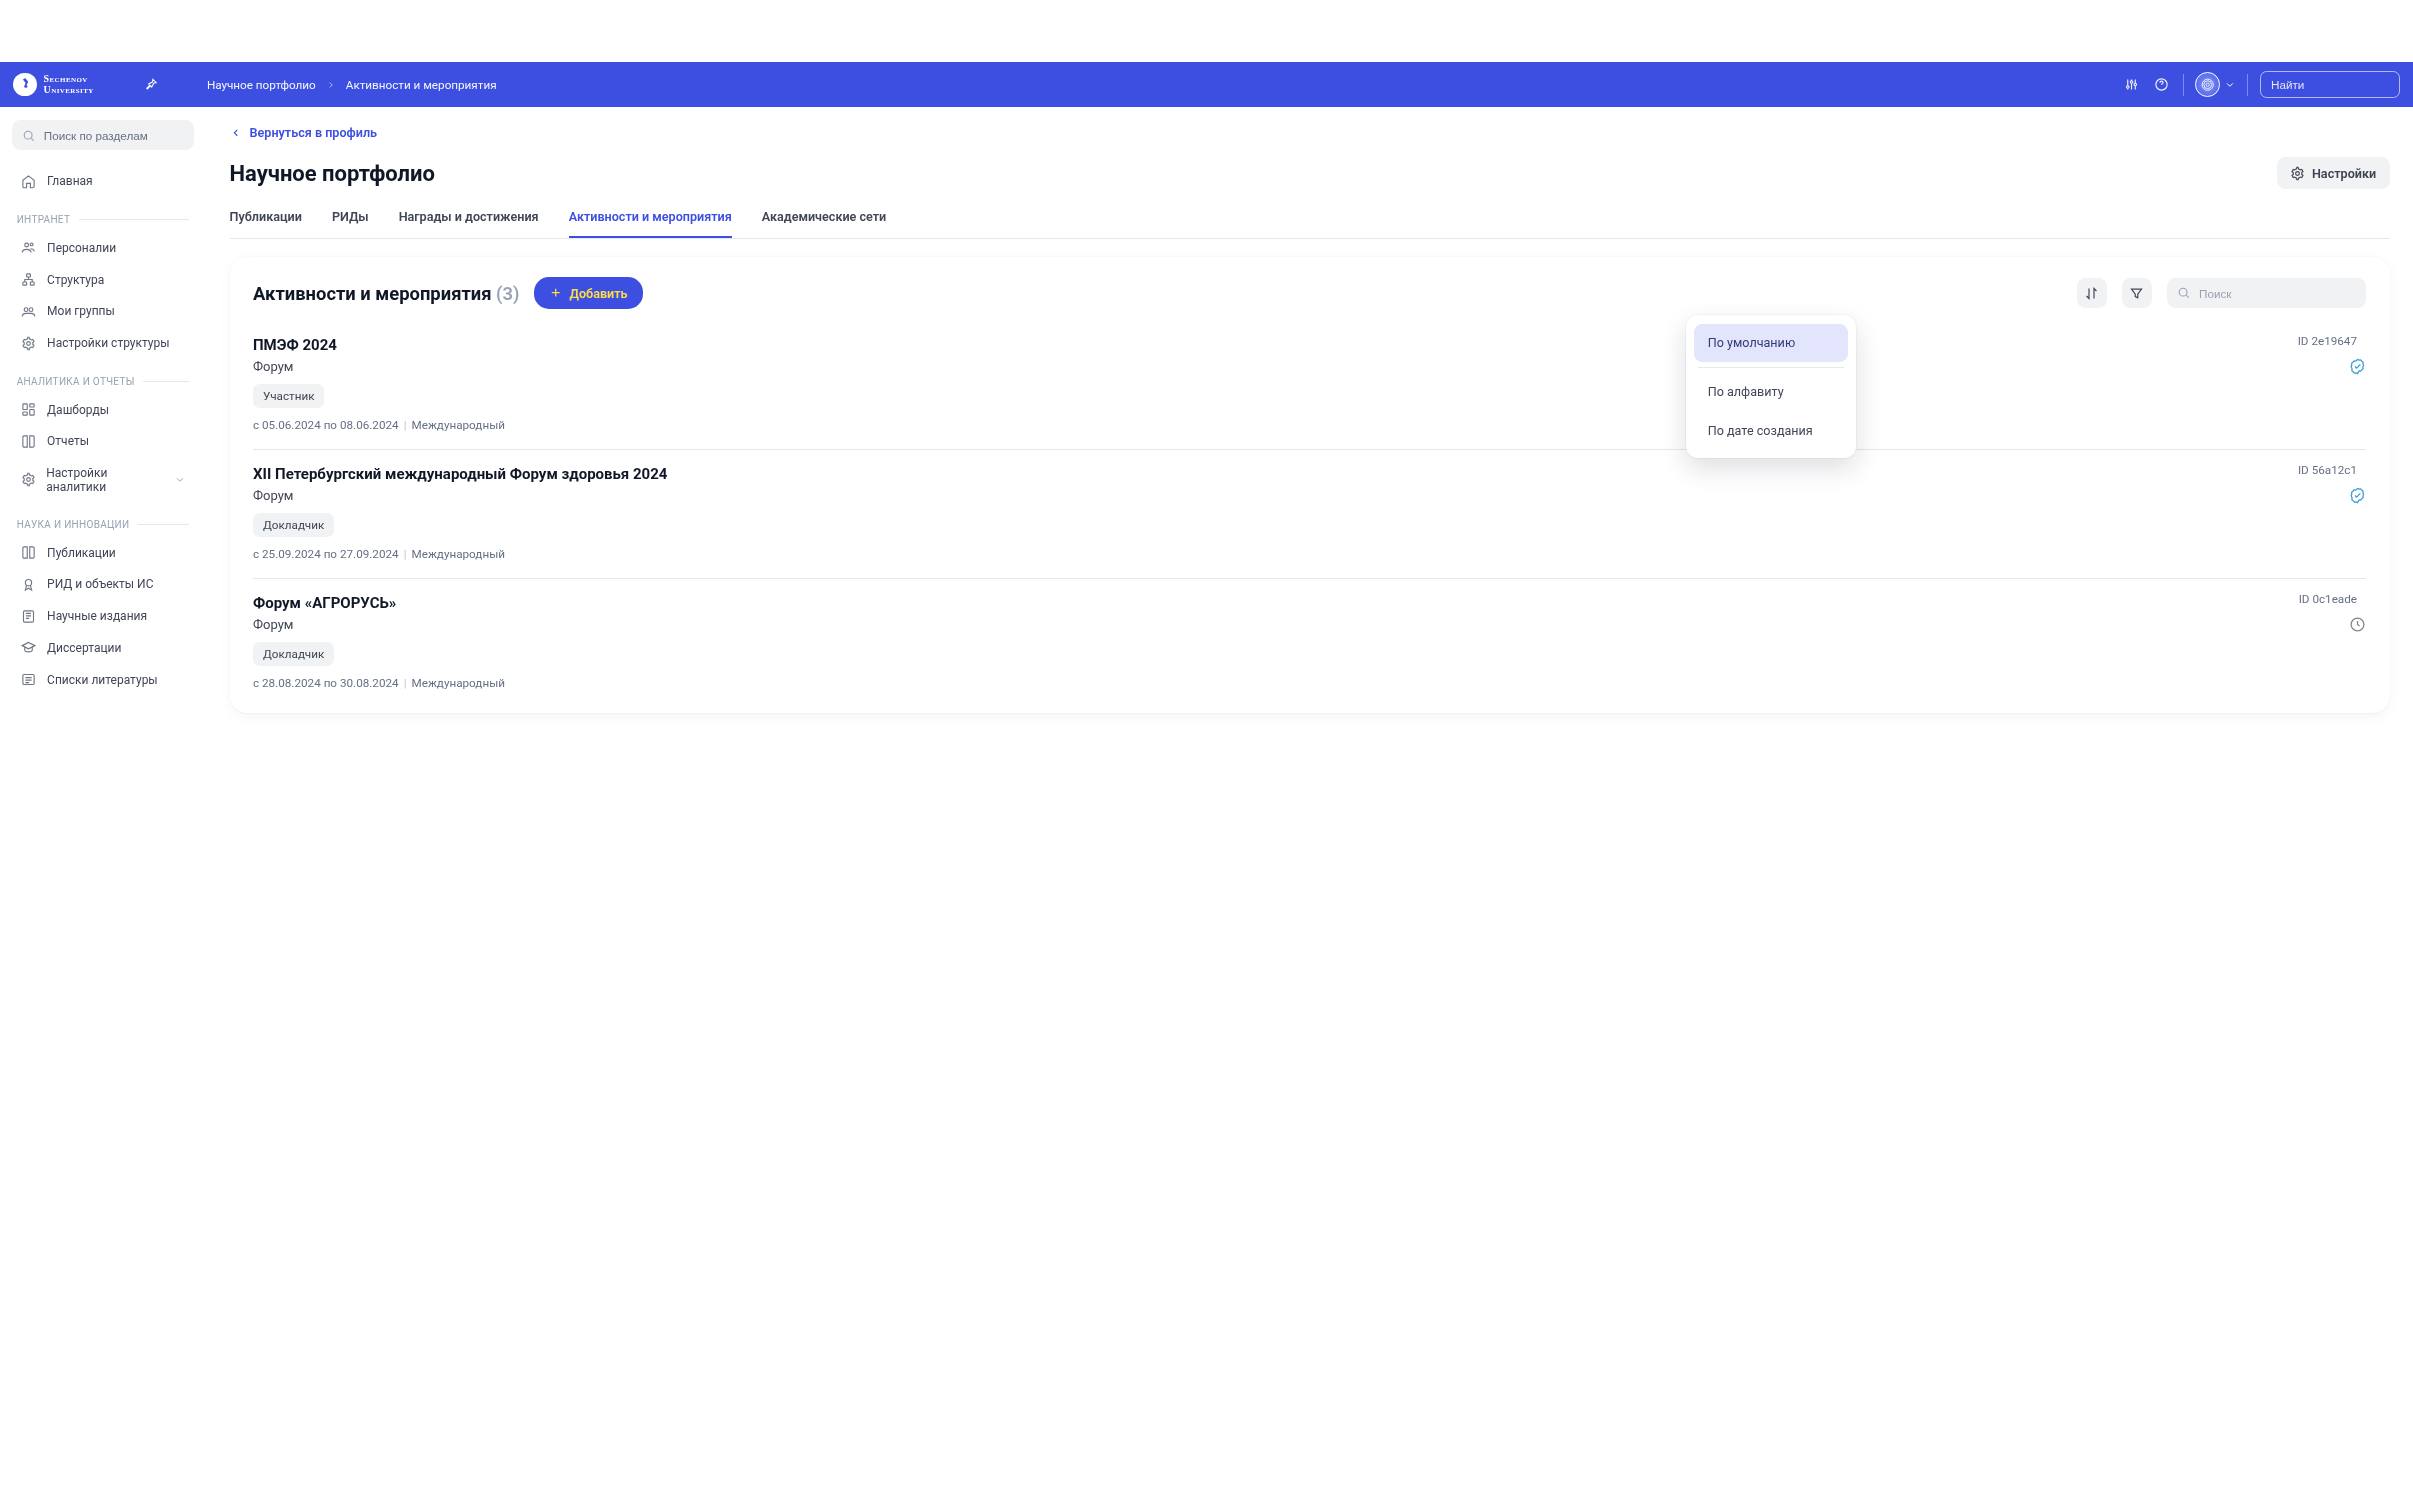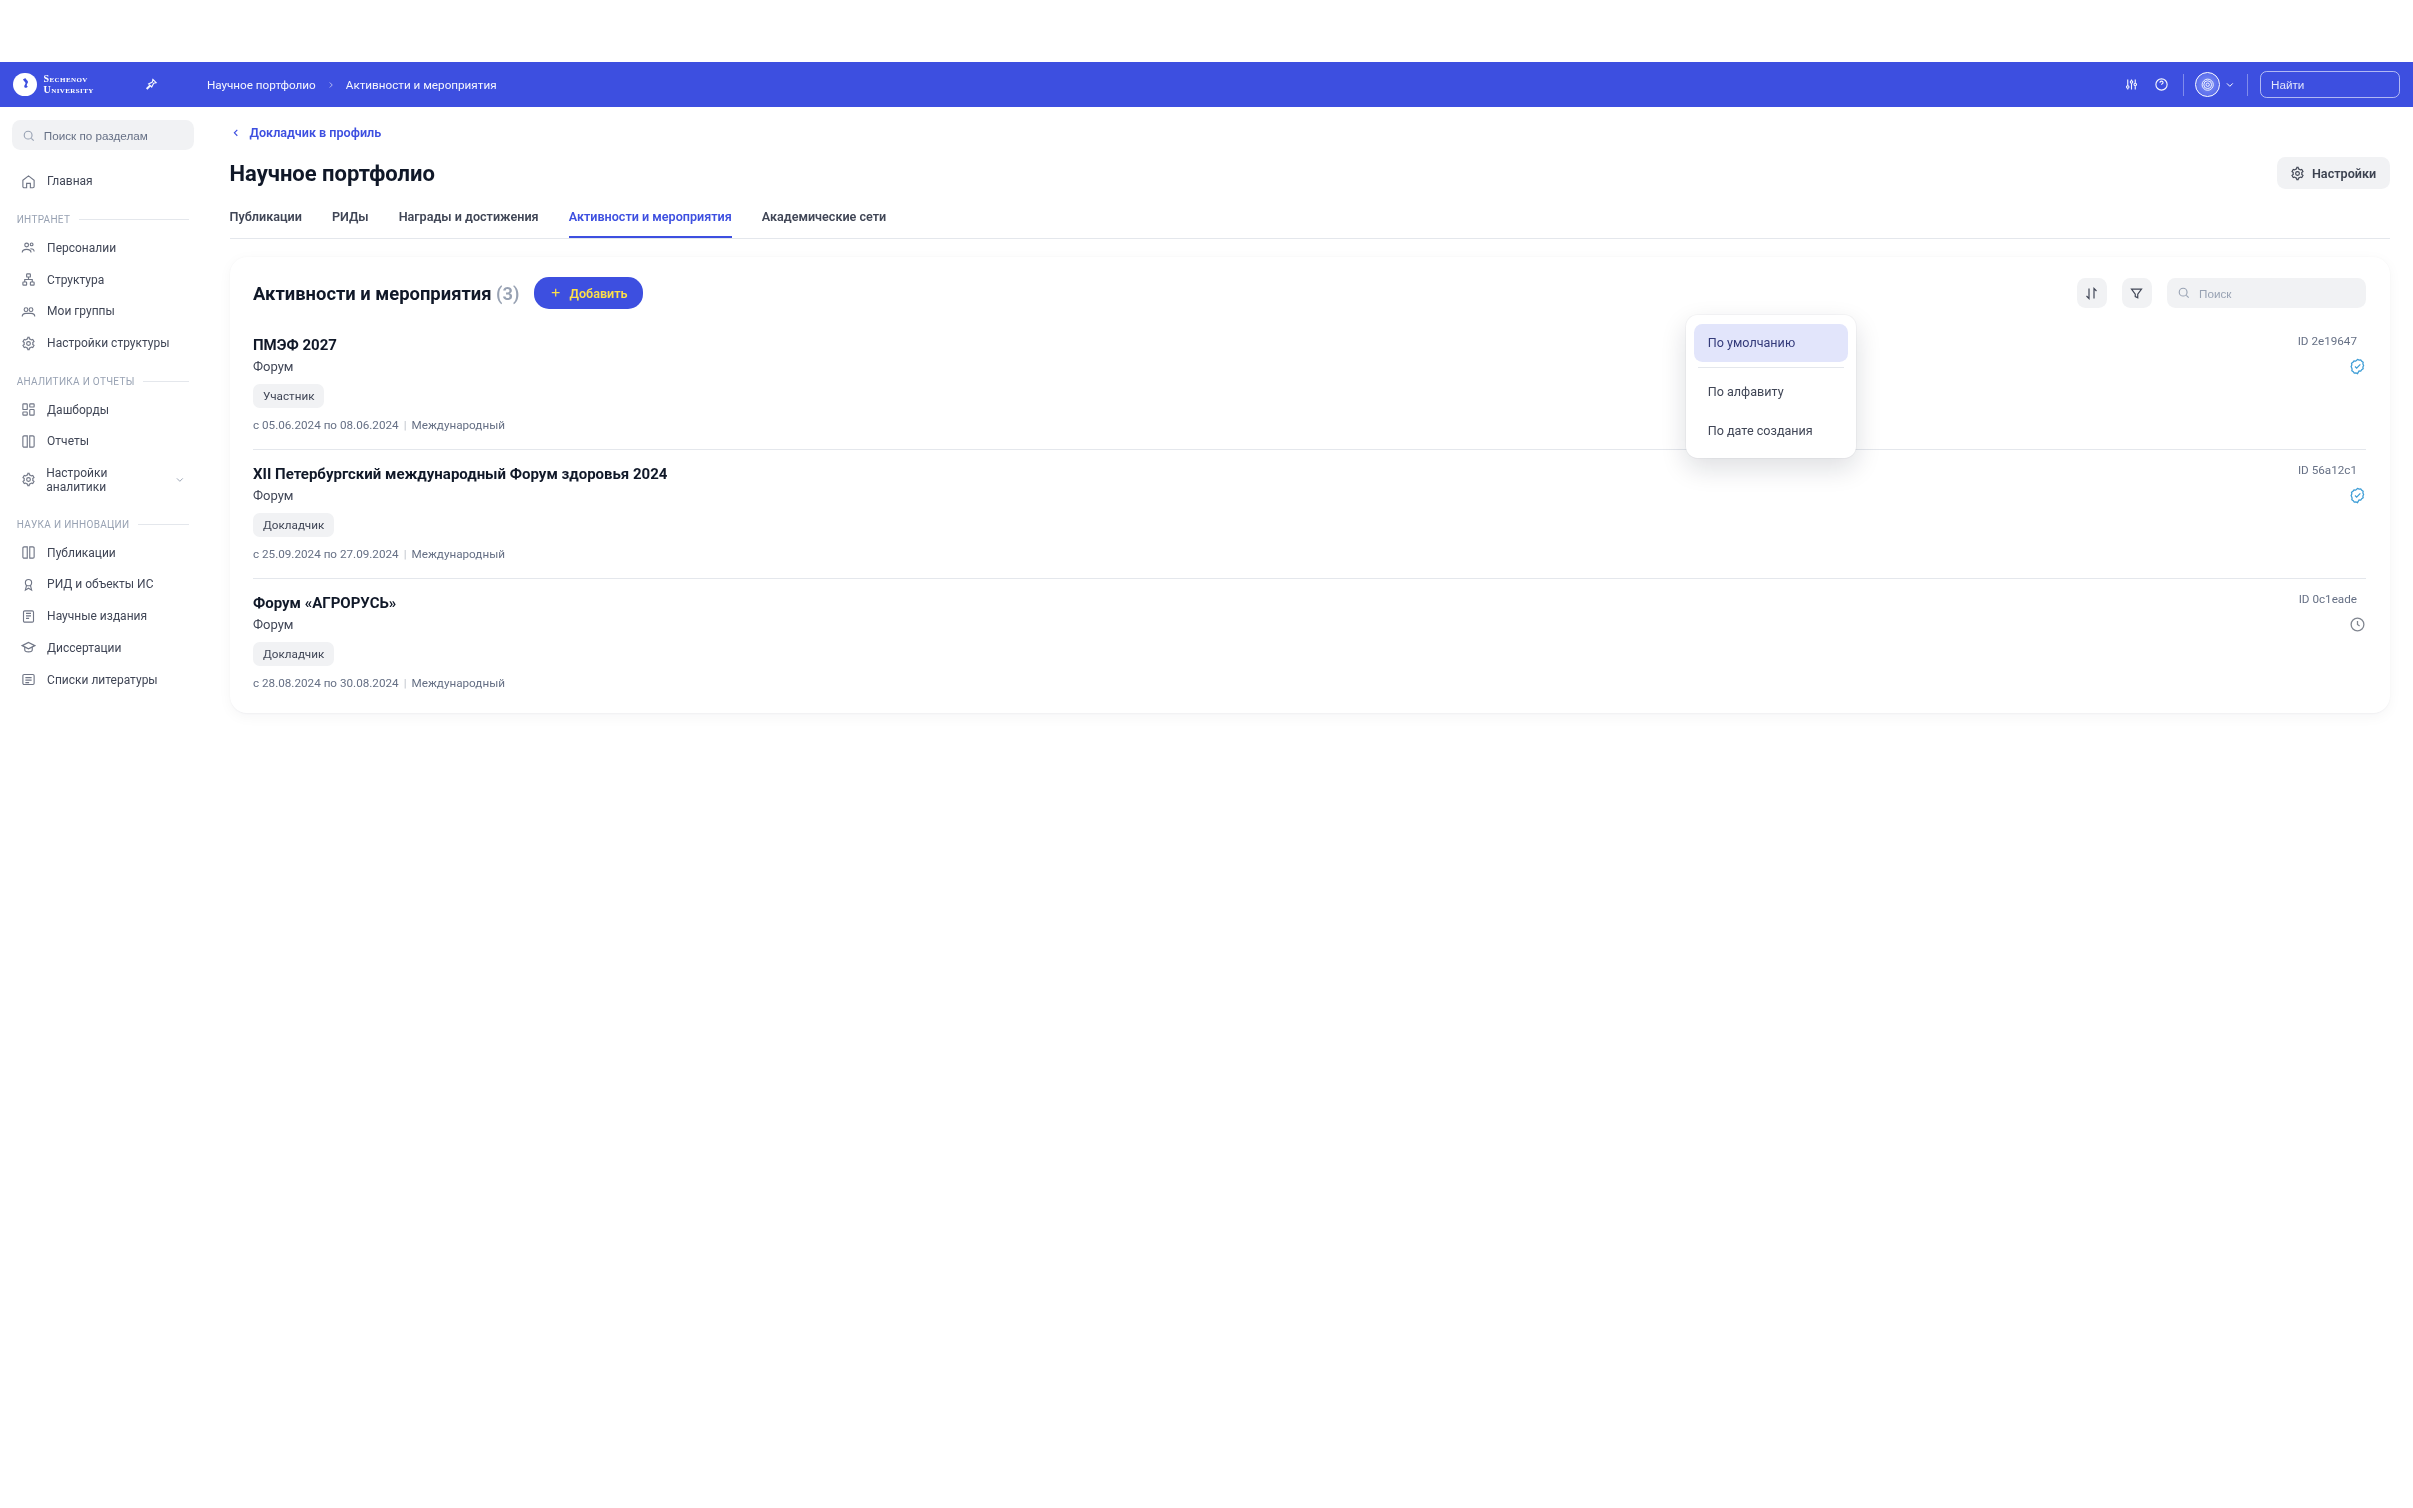--- a/index.html
+++ b/index.html
@@ -408,21 +408,21 @@
       </div>
   </aside>
 
   <main class="main">
     <div class="back-link">
       <span>
           <svg width="11.7" height="11.7" viewBox="0 0 24 24" fill="none" stroke="currentColor" stroke-width="2.4">
             <path d="M15 6l-6 6 6 6"></path>
           </svg>
         </span>
-      <span>Докладчик в профиль</span>
+      <span>Вернуться в профиль</span>
     </div>
 
     <div class="page-head">
       <div class="page-title">Научное портфолио</div>
       <div class="settings-btn">
         <span>
             <svg width="15" height="15" viewBox="0 0 24 24" fill="none" stroke="currentColor" stroke-width="1.8">
               <circle cx="12" cy="12" r="3"></circle>
               <path d="M19 12a7 7 0 00-.2-1.7l2-1.5-2-3.4-2.3.9a7 7 0 00-3-1.7L13 2h-2l-.5 2.6a7 7 0 00-3 1.7l-2.3-.9-2 3.4 2 1.5A7 7 0 005 12c0 .6.1 1.1.2 1.7l-2 1.5 2 3.4 2.3-.9a7 7 0 003 1.7L11 22h2l.5-2.6a7 7 0 003-1.7l2.3.9 2-3.4-2-1.5c.1-.6.2-1.1.2-1.7z"></path>
             </svg>
@@ -484,21 +484,21 @@
           <input placeholder="Поиск" style="">
         </div>
       </div>
 
       <div id="events">
           <div class="event"><div class="event-id">ID 2e19647</div><div class="event-status ">
               <svg width="17" height="17" viewBox="0 0 24 24" fill="none" stroke="currentColor" stroke-width="1.8">
                 <path d="M12 2l2.2 1 2.4-.4 1.4 2 2 1.4-.4 2.4 1 2.2-1 2.2.4 2.4-2 1.4-1.4 2-2.4-.4L12 22l-2.2-1-2.4.4-1.4-2-2-1.4.4-2.4L3 12l1-2.2-.4-2.4 2-1.4 1.4-2 2.4.4L12 2z"></path>
                 <path d="M8.5 12l2.3 2.3L16 9"></path>
               </svg>
-            </div><div class="event-title">ПМЭФ 2027</div><div class="event-type">Форум</div><div class="event-role">Участник</div><div class="event-meta">с 05.06.2024 по 08.06.2024 <span class="bar">|</span> Международный</div></div>
+            </div><div class="event-title">ПМЭФ 2024</div><div class="event-type">Форум</div><div class="event-role">Участник</div><div class="event-meta">с 05.06.2024 по 08.06.2024 <span class="bar">|</span> Международный</div></div>
           <div class="event"><div class="event-id">ID 56a12c1</div><div class="event-status ">
               <svg width="17" height="17" viewBox="0 0 24 24" fill="none" stroke="currentColor" stroke-width="1.8">
                 <path d="M12 2l2.2 1 2.4-.4 1.4 2 2 1.4-.4 2.4 1 2.2-1 2.2.4 2.4-2 1.4-1.4 2-2.4-.4L12 22l-2.2-1-2.4.4-1.4-2-2-1.4.4-2.4L3 12l1-2.2-.4-2.4 2-1.4 1.4-2 2.4.4L12 2z"></path>
                 <path d="M8.5 12l2.3 2.3L16 9"></path>
               </svg>
             </div><div class="event-title">XII Петербургский международный Форум здоровья 2024</div><div class="event-type">Форум</div><div class="event-role">Докладчик</div><div class="event-meta">с 25.09.2024 по 27.09.2024 <span class="bar">|</span> Международный</div></div>
           <div class="event"><div class="event-id">ID 0c1eade</div><div class="event-status pending">
               <svg width="17" height="17" viewBox="0 0 24 24" fill="none" stroke="currentColor" stroke-width="1.8">
                 <circle cx="12" cy="12" r="9"></circle>
                 <path d="M12 7v5l3 2"></path>

